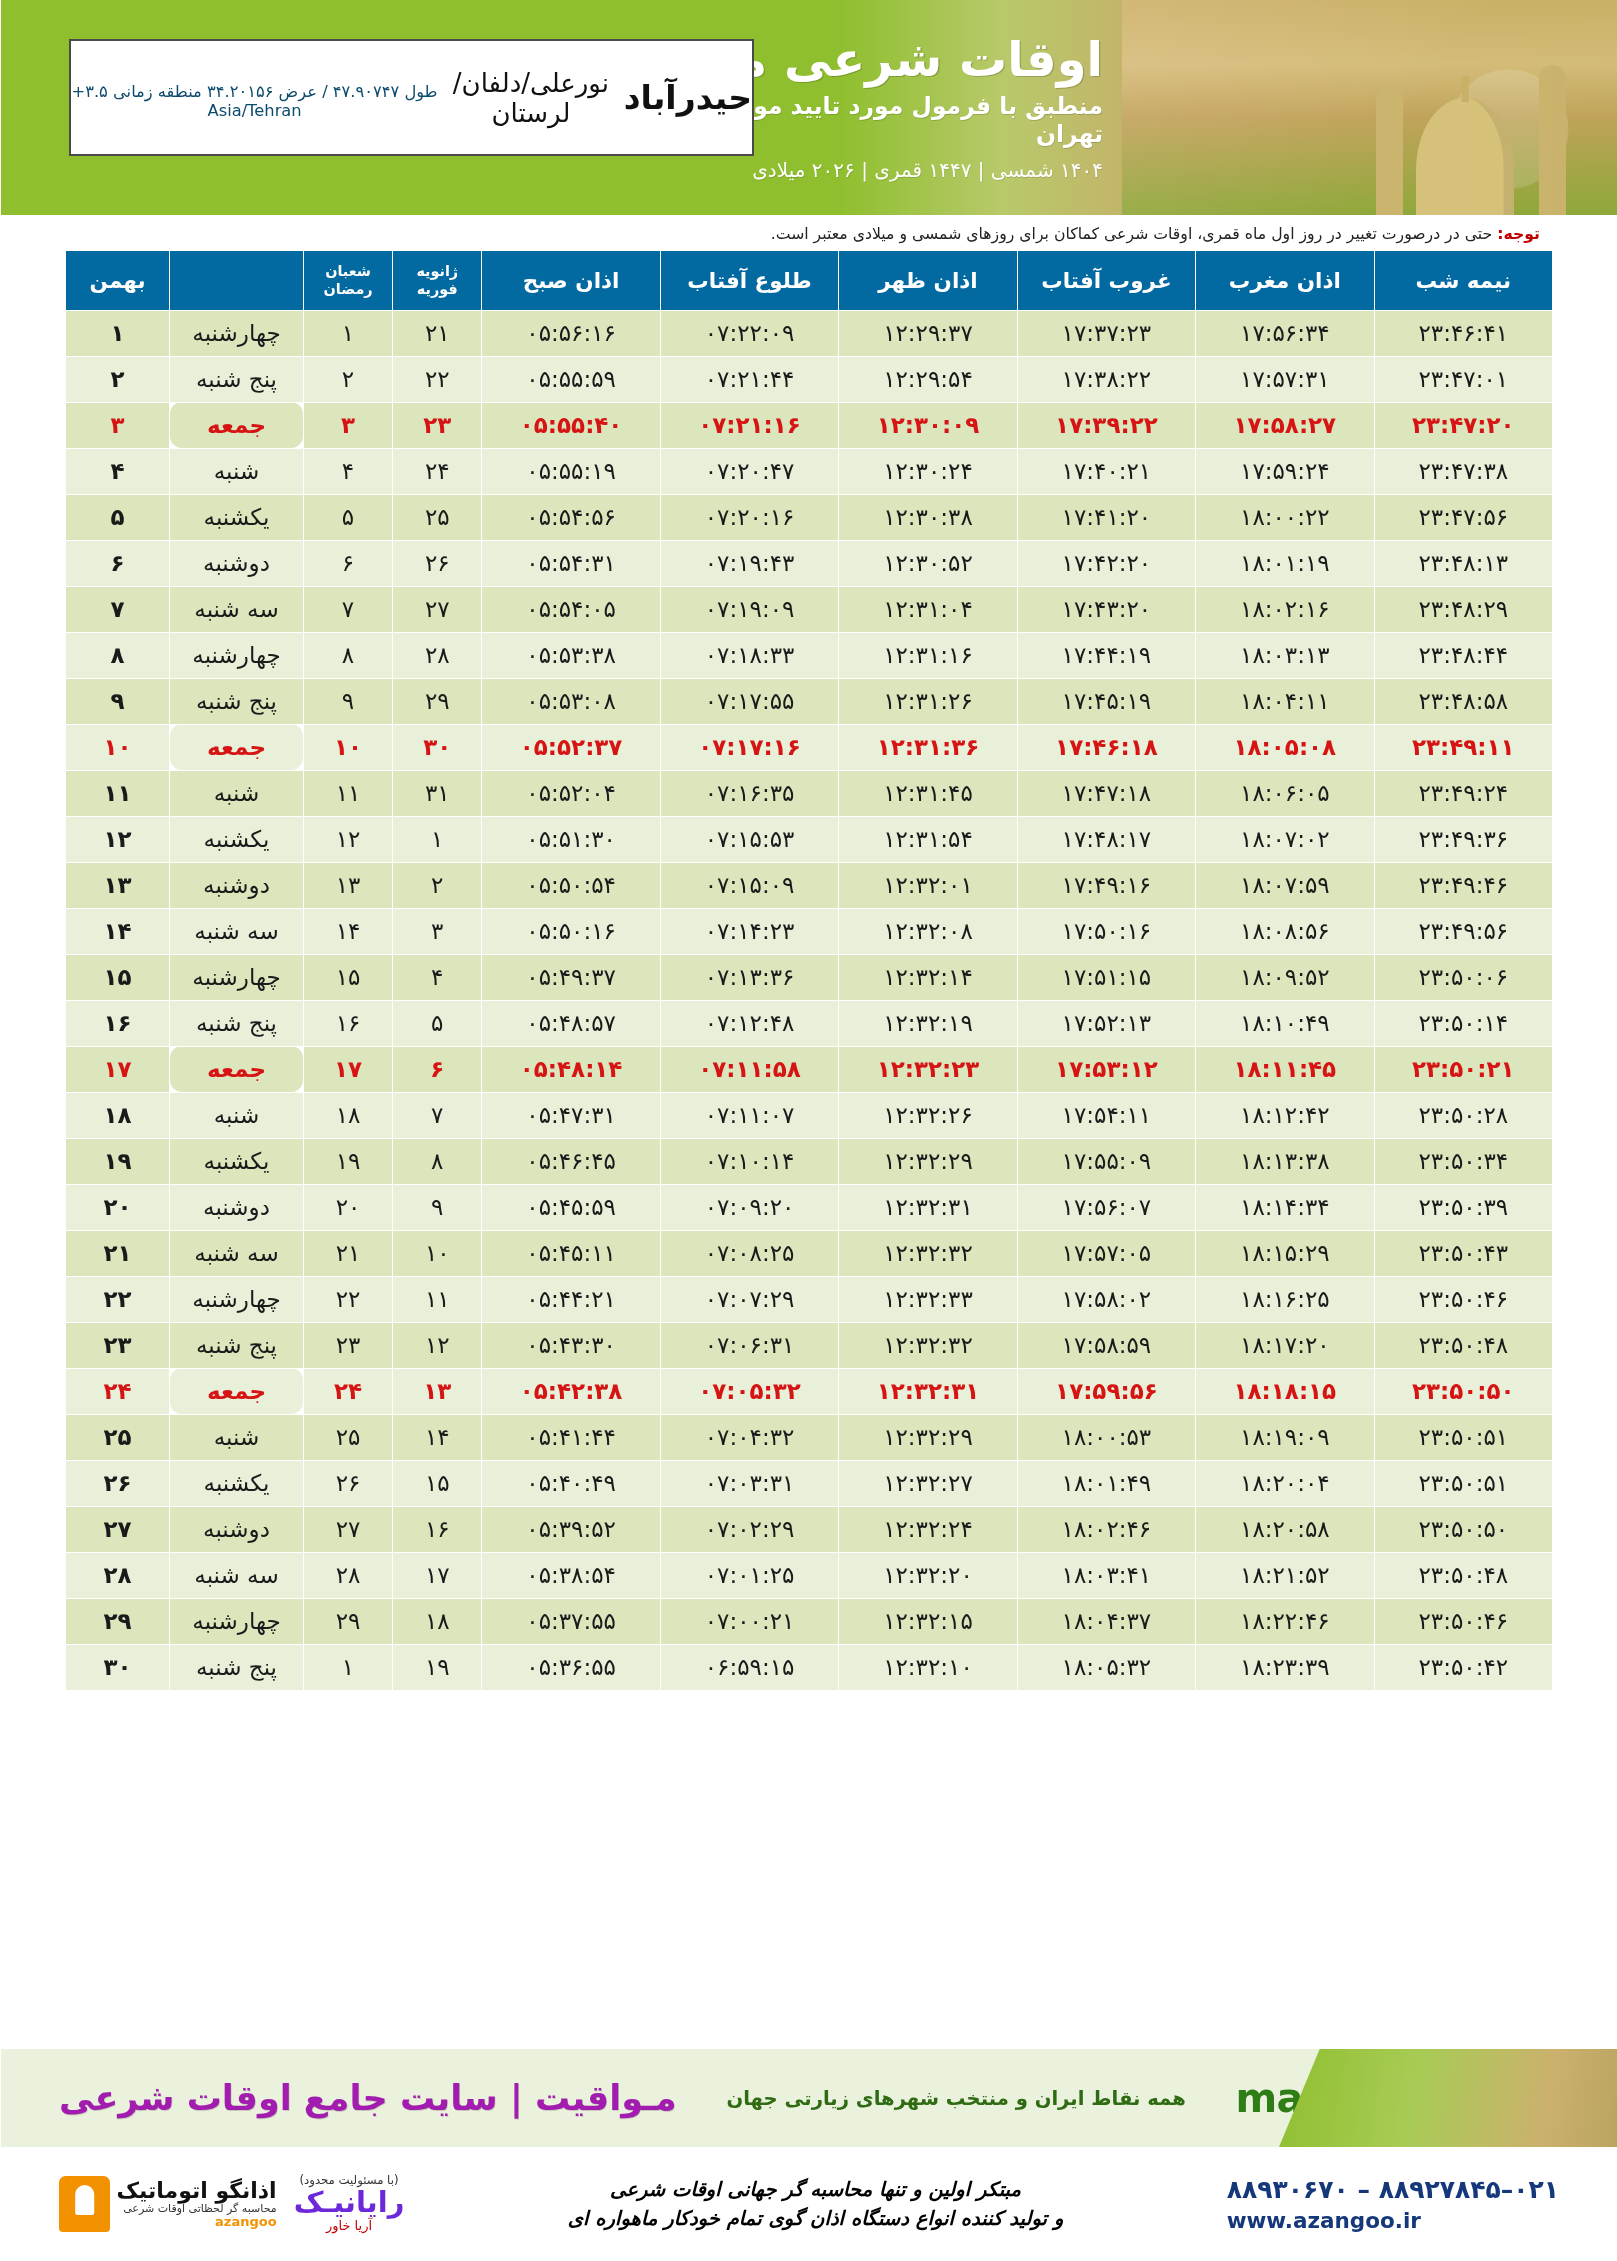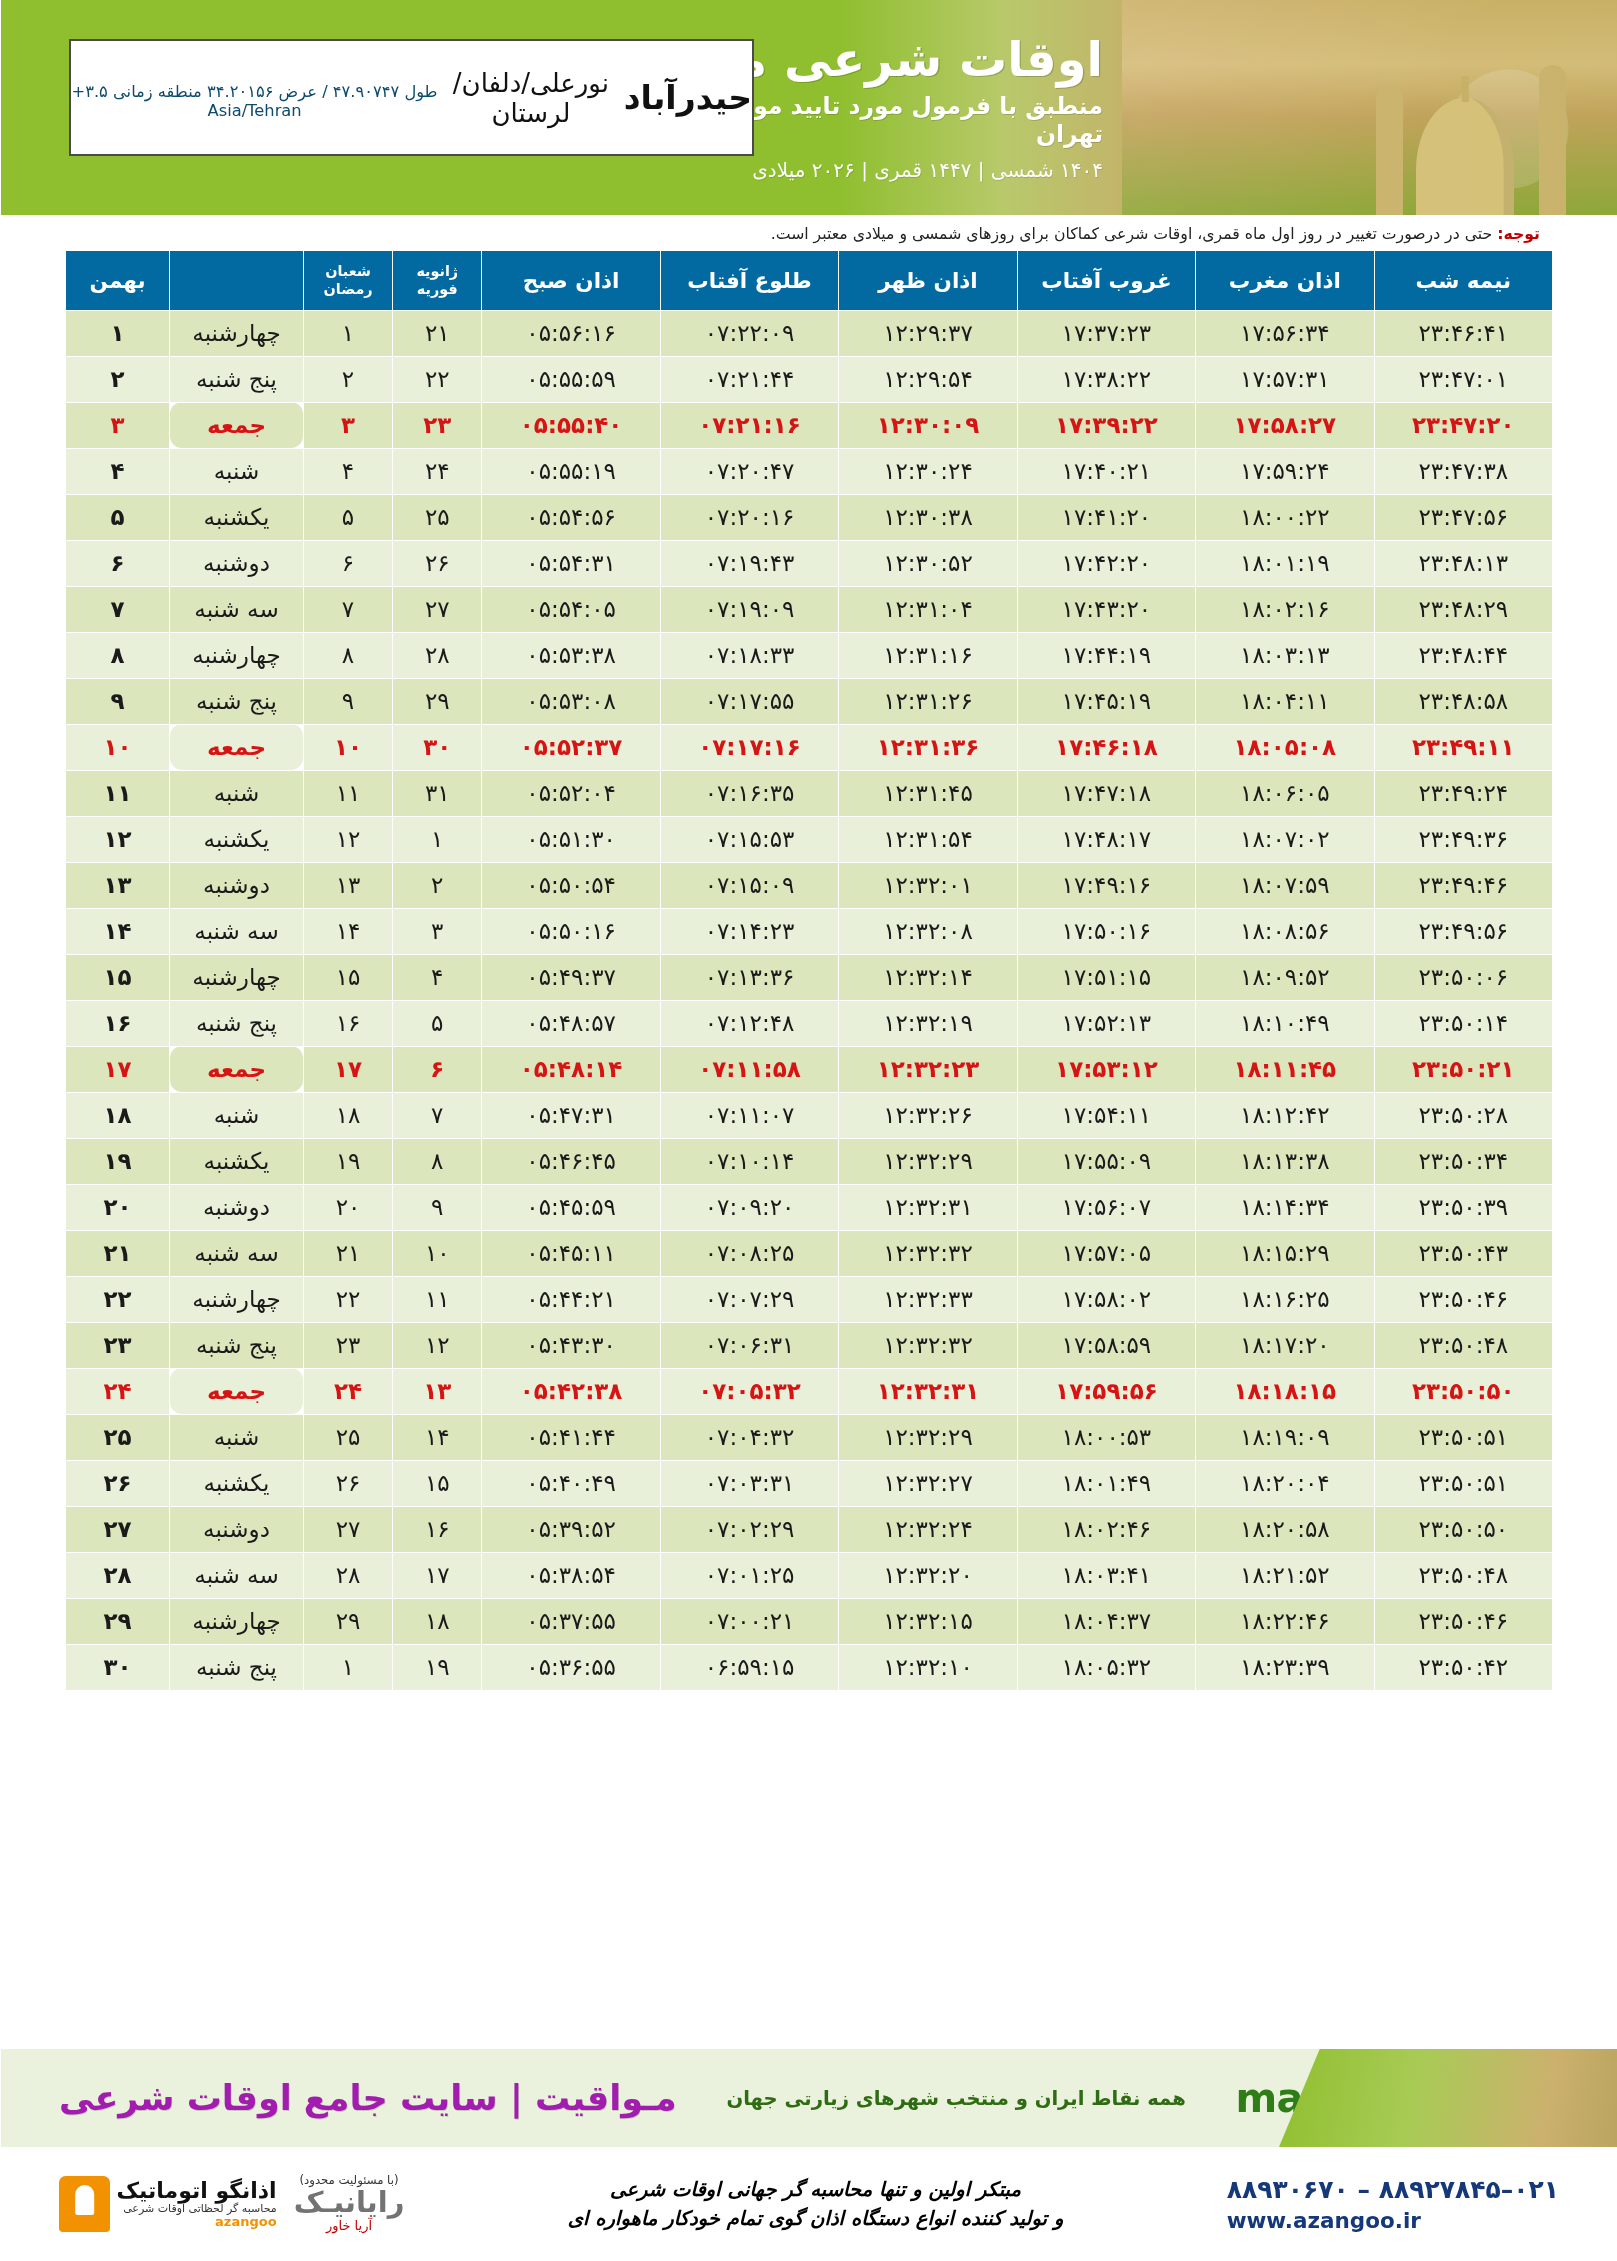--- a/index.html
+++ b/index.html
@@ -160,21 +160,21 @@
     display:flex; align-items:center; justify-content:space-between;
     padding: 0 59px;
   }
   .fb-left { text-align:left; color:#14387a; font-weight:bold; line-height:1.35; }
   .fb-left .phone { font-size:25px; }
   .fb-left .site { font-size:21.5px; }
   .fb-mid { text-align:center; color:#000000; font-size:19.6px; font-weight:bold; line-height:1.5;font-style:italic; }
   .fb-right { display:flex; align-items:center; gap:17px; }
   .logo-rayaneek { text-align:center; line-height:1.1; }
   .logo-rayaneek .r1 { font-size:11.7px; color:#333; }
-  .logo-rayaneek .r2 { font-size:29px; font-weight:bold; color:#737373; }
+  .logo-rayaneek .r2 { font-size:29px; font-weight:bold; color:#6d28d9; }
   .logo-rayaneek .r3 { font-size:13px; color:#c00000; }
   .logo-azangoo { display:flex; align-items:center; gap:6.5px; }
   .azan-mark {
     width:51px; height:56px; background:#f39200; border-radius:6.5px 6.5px 3.9px 3.9px;
     position:relative;
   }
   .azan-mark:after{
     content:""; position:absolute; left:50%; top:9px; transform:translateX(-50%);
     width:19.6px; height:30px; background:#fff; border-radius:9.8px 9.8px 2.6px 2.6px;
   }

